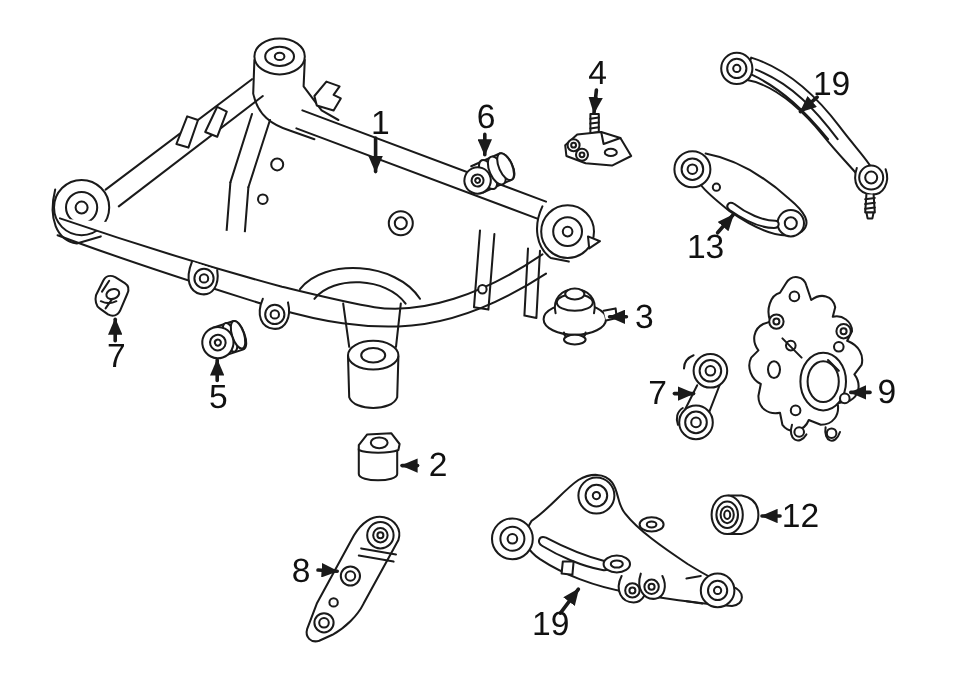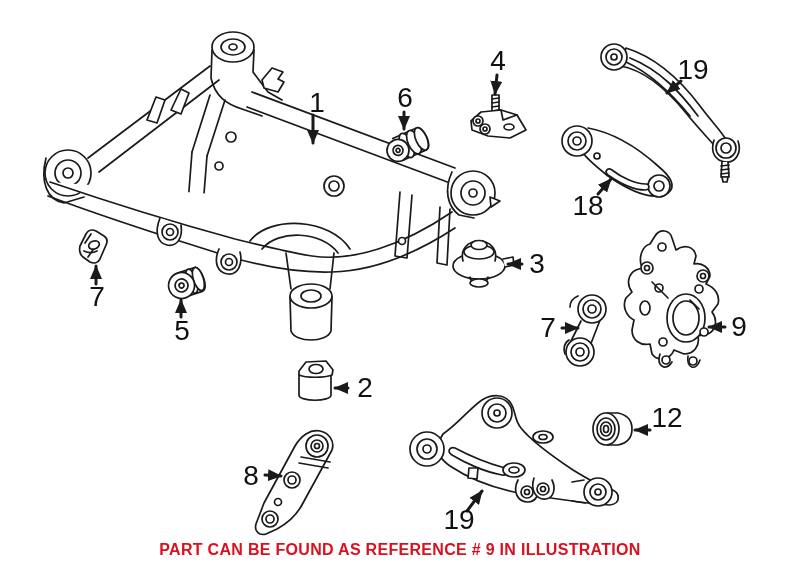--- a/index.html
+++ b/index.html
@@ -305,19 +305,18 @@
   <div class="callout" style="left:365px;top:388px">2</div>
   <div class="callout" style="left:537px;top:264px">3</div>
   <div class="callout" style="left:498px;top:61px">4</div>
   <div class="callout" style="left:182px;top:331px">5</div>
   <div class="callout" style="left:405px;top:98px">6</div>
   <div class="callout" style="left:97px;top:297px">7</div>
   <div class="callout" style="left:251px;top:476px">8</div>
   <div class="callout" style="left:739px;top:327px">9</div>
   <div class="callout" style="left:548px;top:328px">7</div>
   <div class="callout" style="left:459px;top:520px">19</div>
-  <div class="callout" style="left:667px;top:418px">12</div>
-  <div class="callout" style="left:588px;top:206px">18</div>
+  <div class="callout" style="left:667px;top:430px">12</div>
+  <div class="callout" style="left:588px;top:206px">13</div>
   <div class="callout" style="left:693px;top:70px">19</div>
 
-  <div class="caption" style="color: rgb(216, 17, 31);">PART CAN BE FOUND AS REFERENCE # 9 IN ILLUSTRATION</div>
 
 </div>
 
 </body></html>

